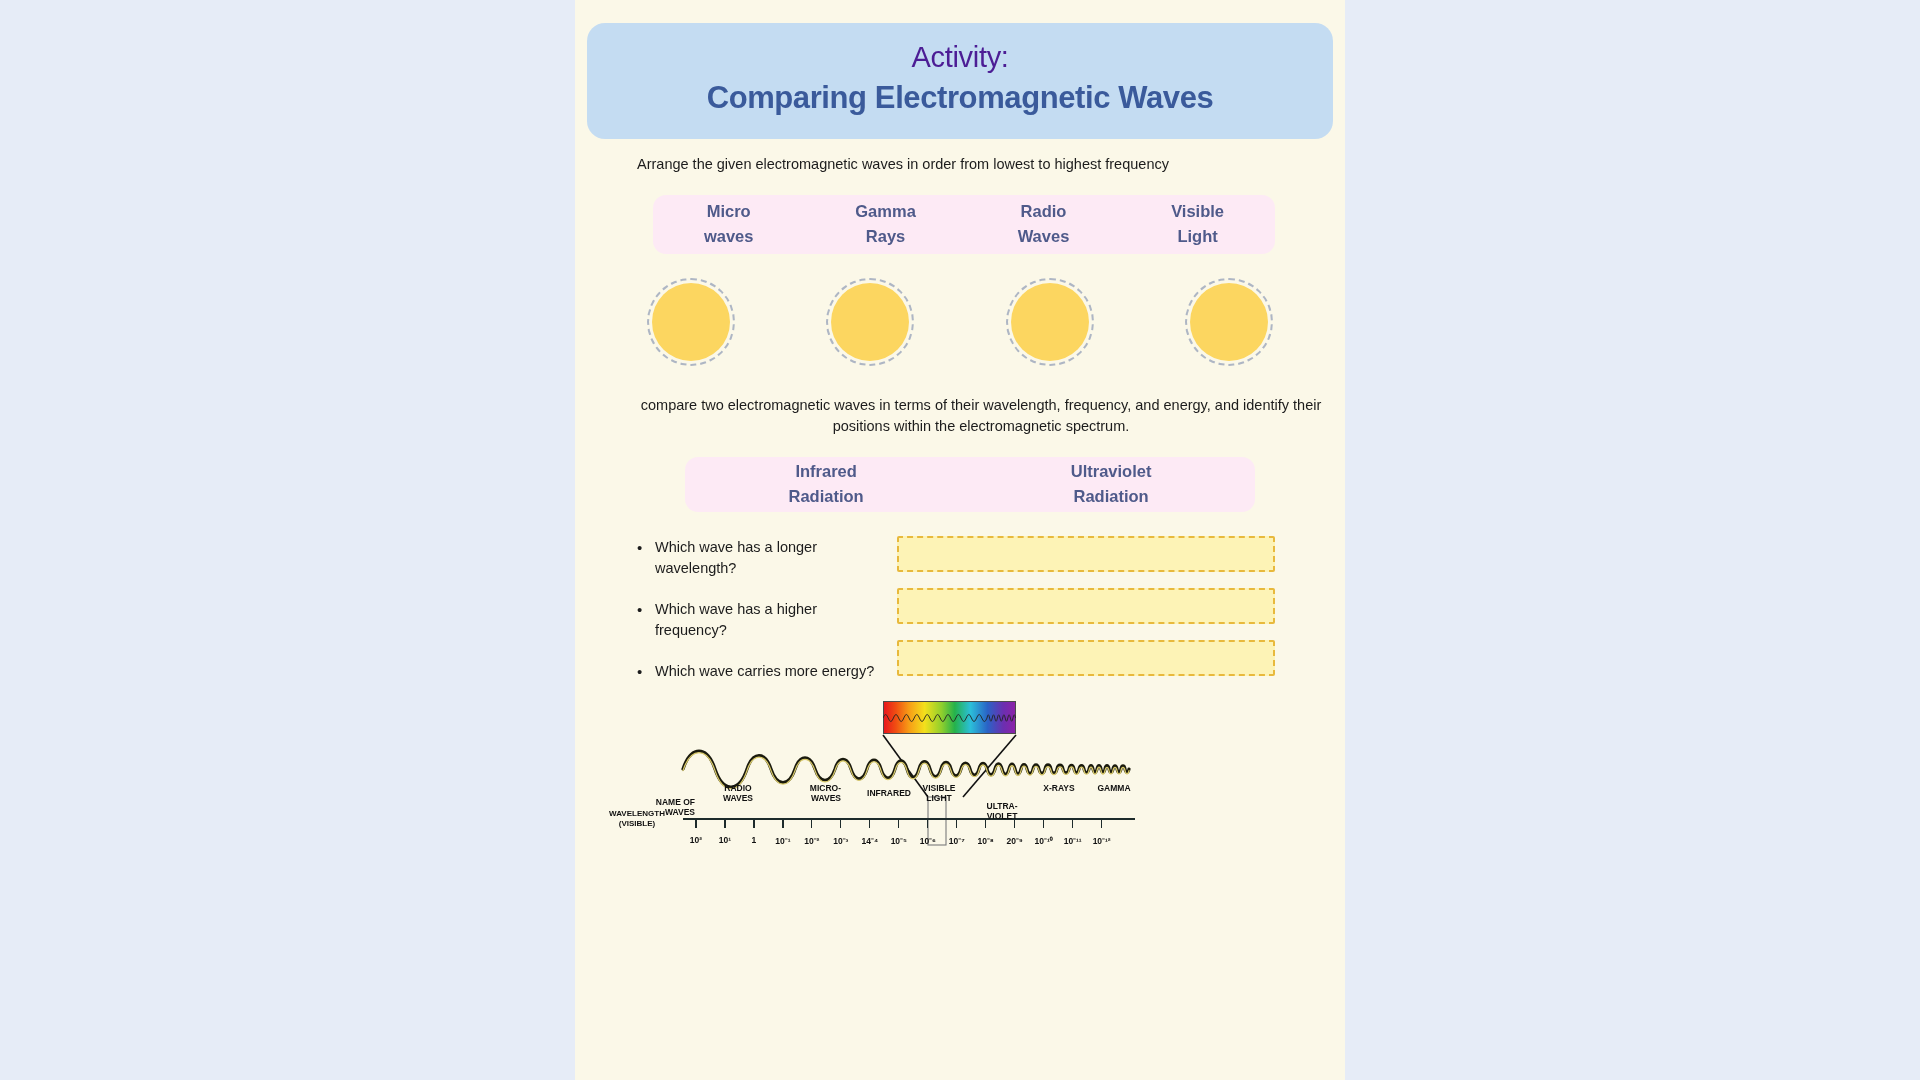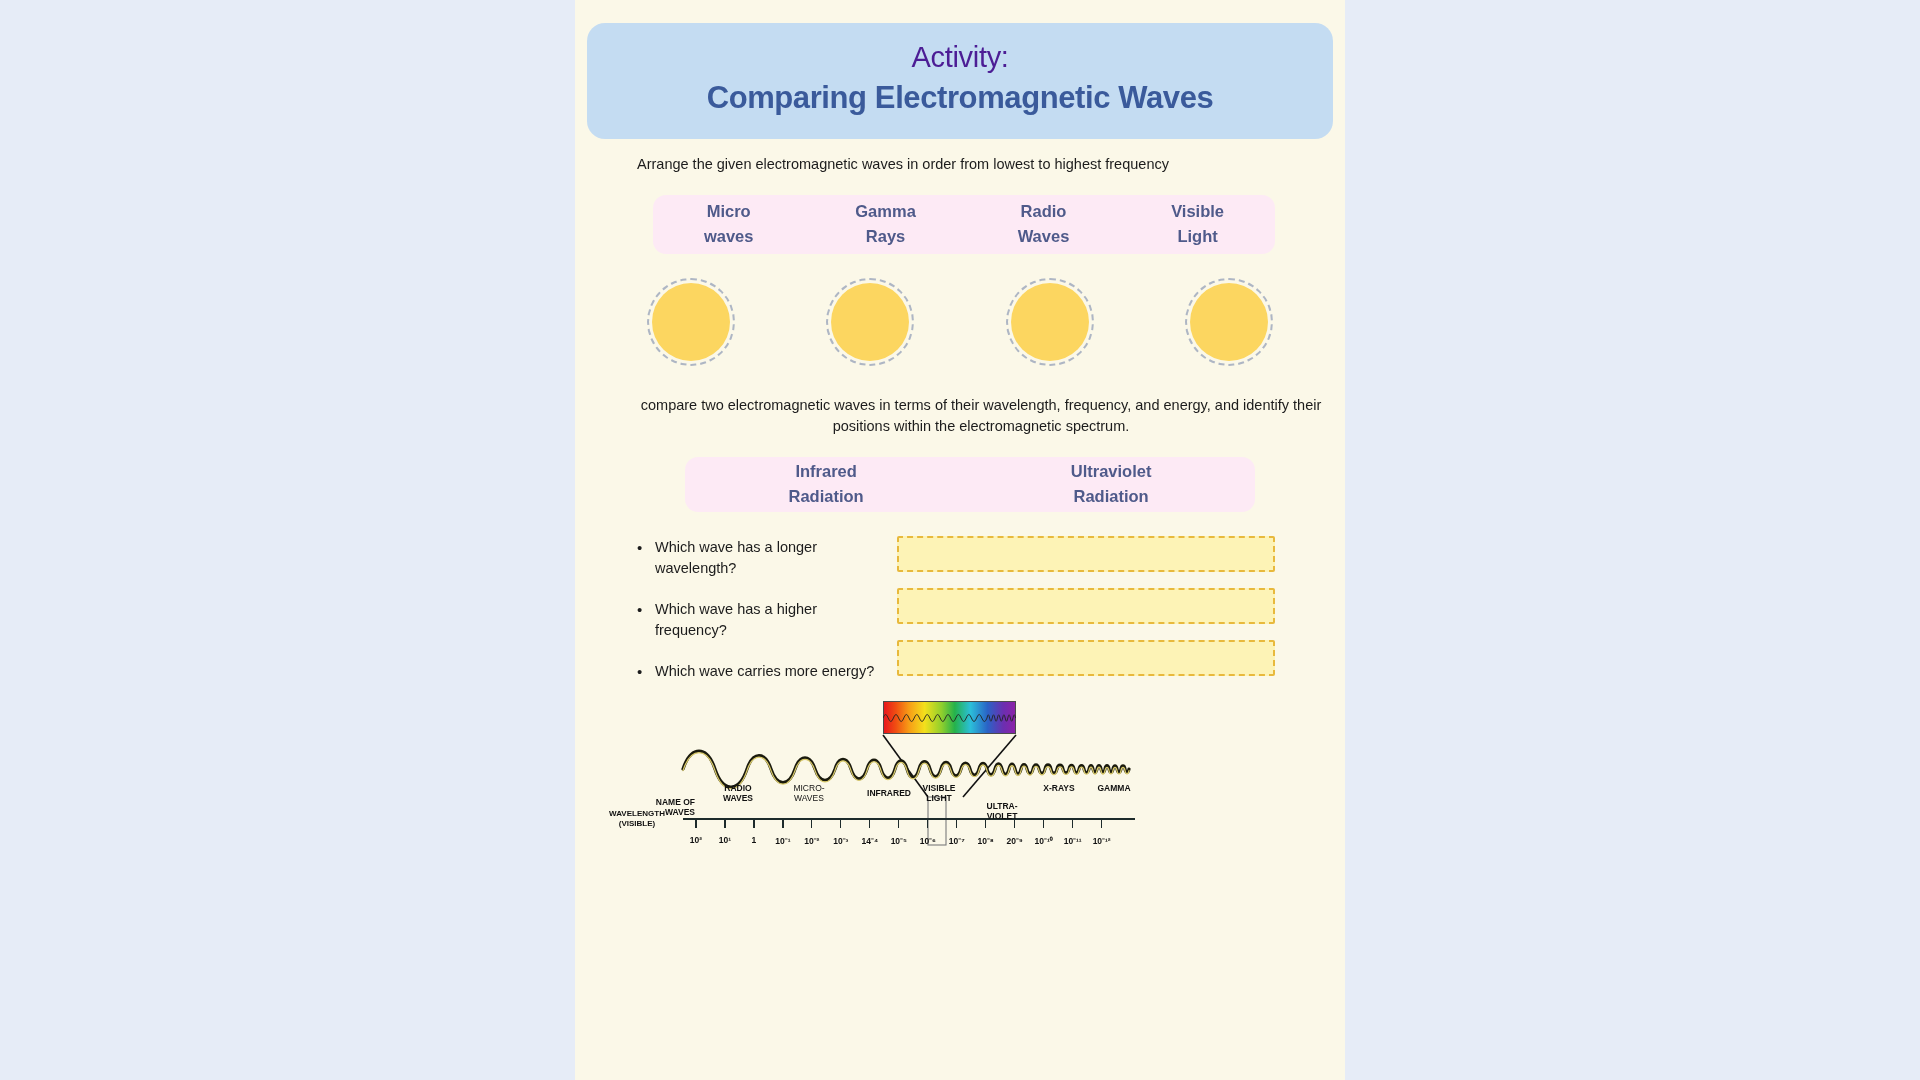--- a/index.html
+++ b/index.html
@@ -327,21 +327,21 @@
       </svg>
 
       <div style="position:absolute; left:50px; top:96px; width:70px; text-align:right; font-size:8.5px; font-weight:bold; color:#111; line-height:1.25;">
         <div>NAME OF</div>
         <div>WAVES</div>
       </div>
       <div style="position:absolute; left:132px; top:82px; width:62px; text-align:center; font-size:8.5px; font-weight:bold; color:#111; line-height:1.25;">
         <div>RADIO</div>
         <div>WAVES</div>
       </div>
-      <div style="position:absolute; left:202px; top:82px; width:64px; text-align:center; font-size:8.5px; font-weight:normal; color:#111; line-height:1.25;">
+      <div style="position:absolute; left:202px; top:82px; width:64px; text-align:right; font-size:8.5px; font-weight:bold; color:#111; line-height:1.25;">
         <div>MICRO-</div>
         <div>WAVES</div>
       </div>
       <div style="position:absolute; left:276px; top:87px; width:76px; text-align:center; font-size:8.5px; font-weight:bold; color:#111; line-height:1.25;">
         <div>INFRARED</div>
       </div>
       <div style="position:absolute; left:335px; top:82px; width:58px; text-align:center; font-size:8.5px; font-weight:bold; color:#111; line-height:1.25;">
         <div>VISIBLE</div>
         <div>LIGHT</div>
       </div>

